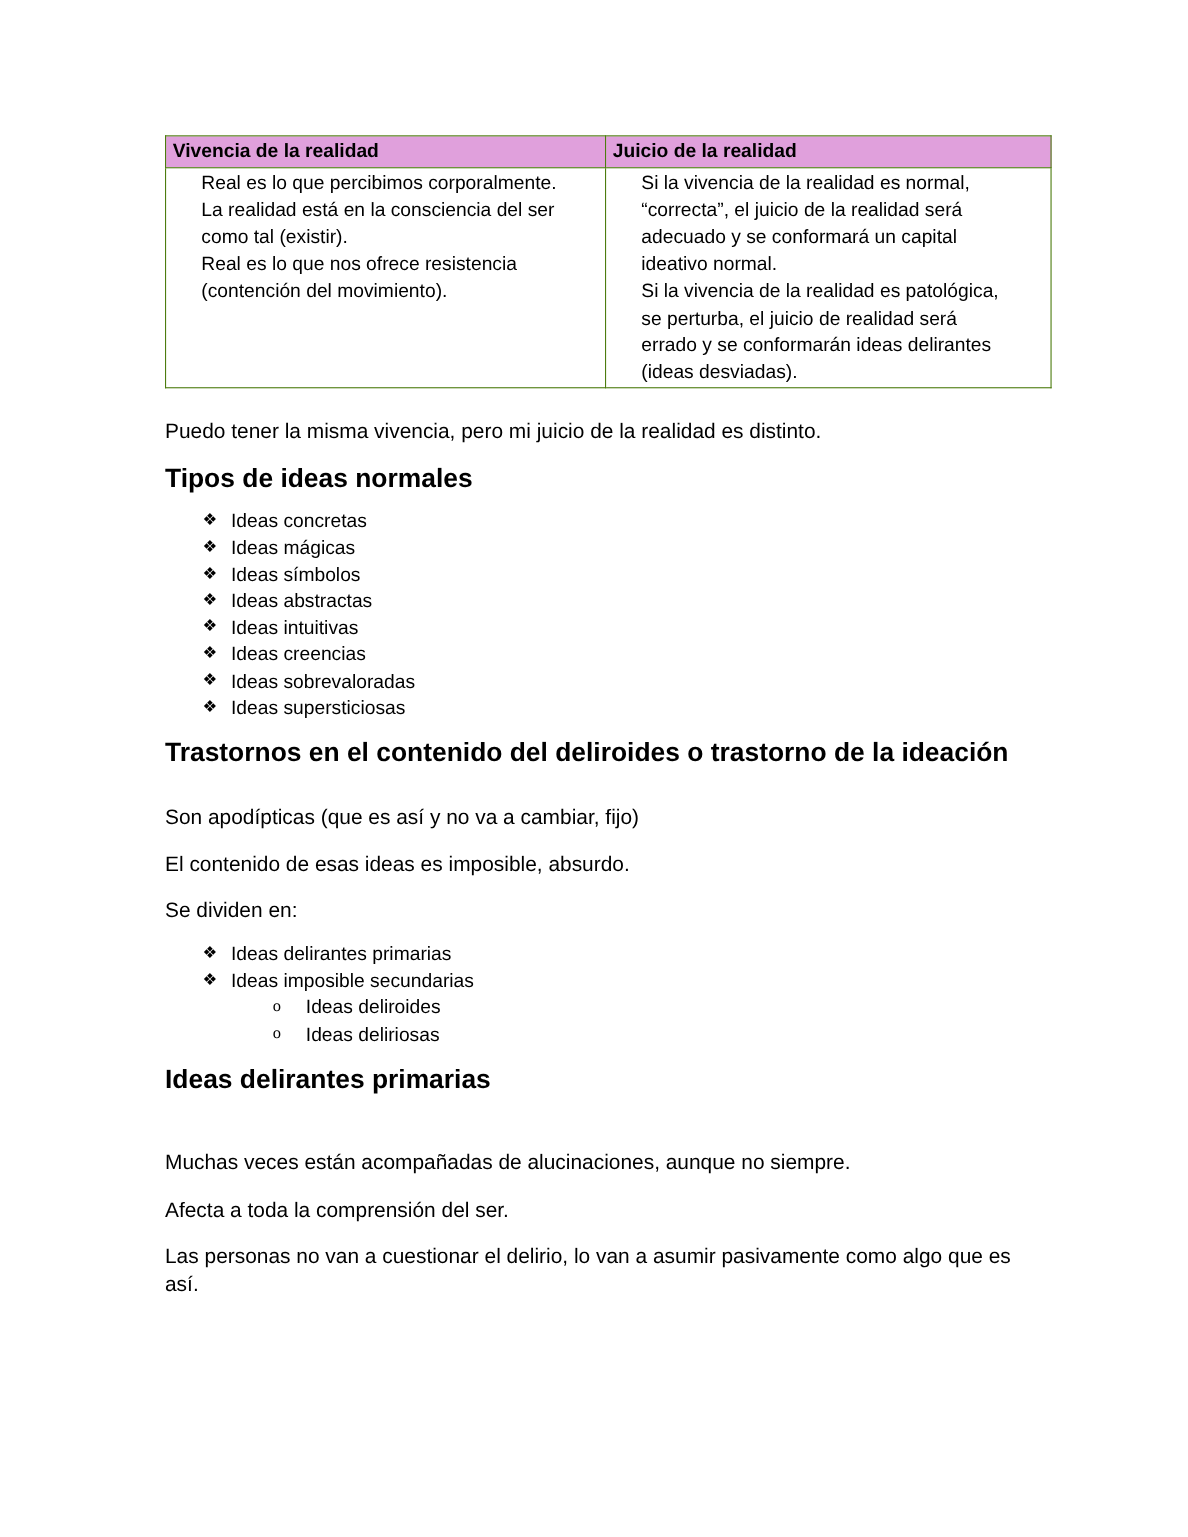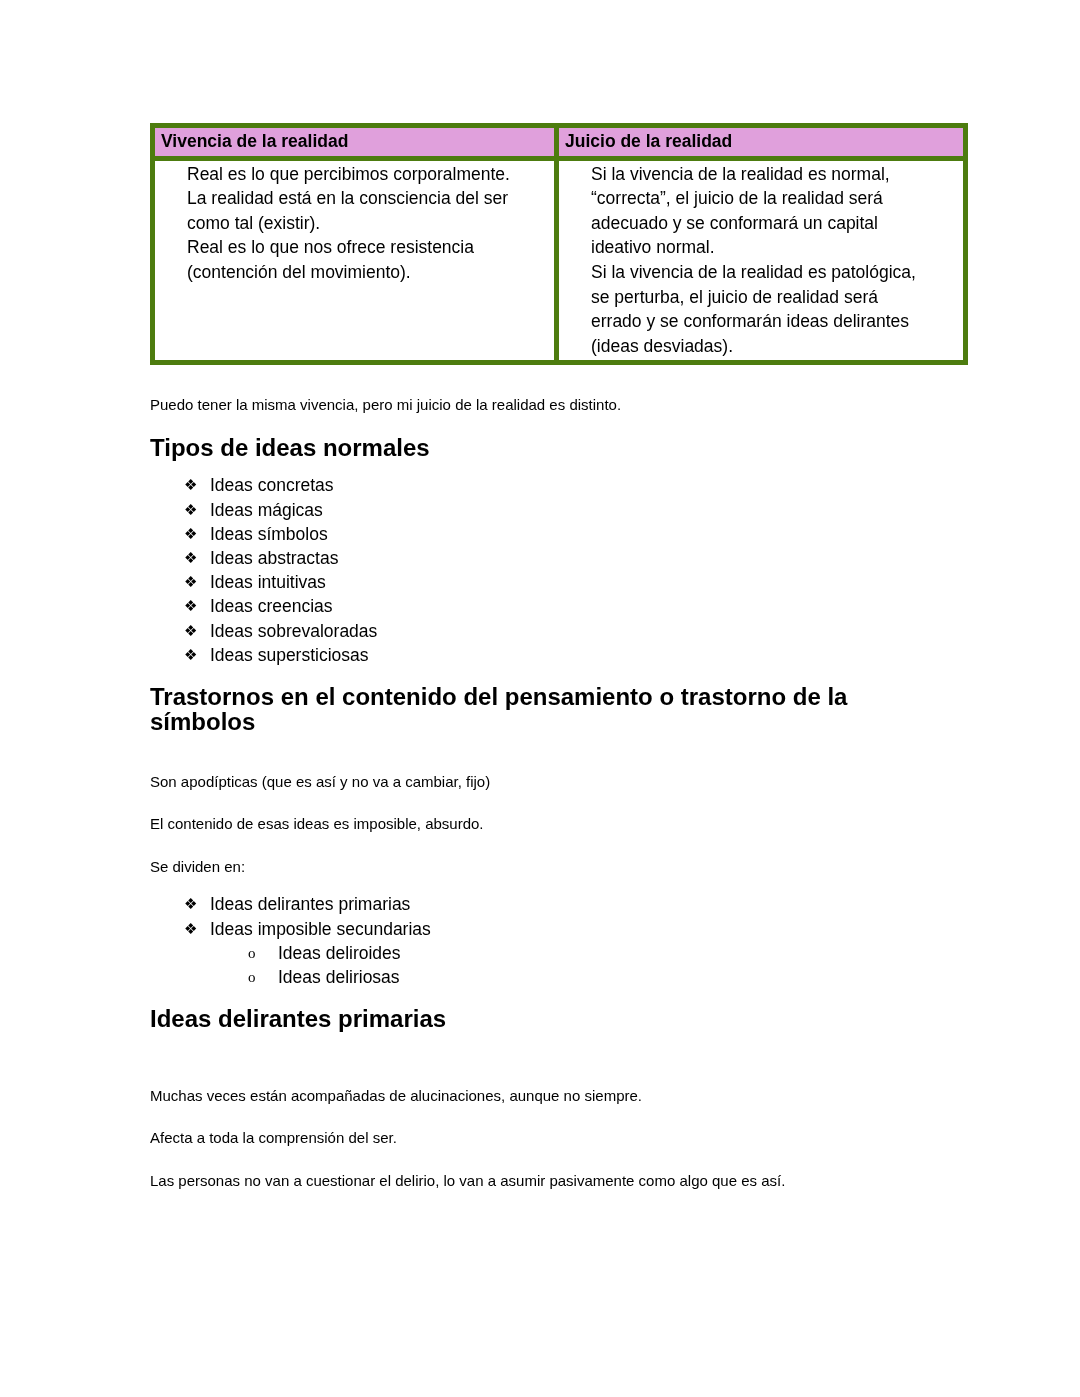--- a/index.html
+++ b/index.html
@@ -29,21 +29,21 @@
   }
 
   
   table.compare {
     border-collapse: collapse;
     width: 781px;
     table-layout: fixed;
     margin: 0;
   }
   table.compare td, table.compare th {
-    border: 5px solid #4d7c0f;
+    border: 1px solid #4d7c0f;
     vertical-align: top;
     padding: 1px 5px 2px 6px;
     font-size: 17.5px;
     line-height: 24.6px;
     text-align: left;
   }
   table.compare th {
     background: #e0a0dc;
     font-weight: bold;
     height: 24px;
@@ -51,21 +51,21 @@
   table.compare td.body-cell {
     height: 150px;
     padding-left: 32px;
   }
   .col-a { width: 388px; }
   .col-b { width: 393px; }
   .cell-line { display: block; white-space: pre-wrap; }
 
   
   p.para {
-    font-size: 15px;
+    font-size: 19px;
     line-height: 25.5px;
     margin: 0;
     padding: 0;
   }
   .gap-after-table { height: 27px; }
   .spacer-18 { height: 17px; }
   .spacer-14 { height: 13px; }
 
   h3.sub {
     font-size: 24px;
@@ -166,21 +166,21 @@
       <li><span class="bullet">❖</span><span>Ideas símbolos</span></li>
       <li><span class="bullet">❖</span><span>Ideas abstractas</span></li>
       <li><span class="bullet">❖</span><span>Ideas intuitivas</span></li>
       <li><span class="bullet">❖</span><span>Ideas creencias</span></li>
       <li><span class="bullet">❖</span><span>Ideas sobrevaloradas</span></li>
       <li><span class="bullet">❖</span><span>Ideas supersticiosas</span></li>
     </ul>
 
     <div class="spacer-18"></div>
 
-    <h3 class="sub">Trastornos en el contenido del pensamiento o trastorno de la símbolos</h3>
+    <h3 class="sub">Trastornos en el contenido del deliroides o trastorno de la ideación</h3>
 
     <div class="spacer-18"></div>
 
 
     <div class="spacer-18"></div>
 
     <p class="para">Son apodípticas (que es así y no va a cambiar, fijo)</p>
 
     <div class="spacer-18"></div>
 

